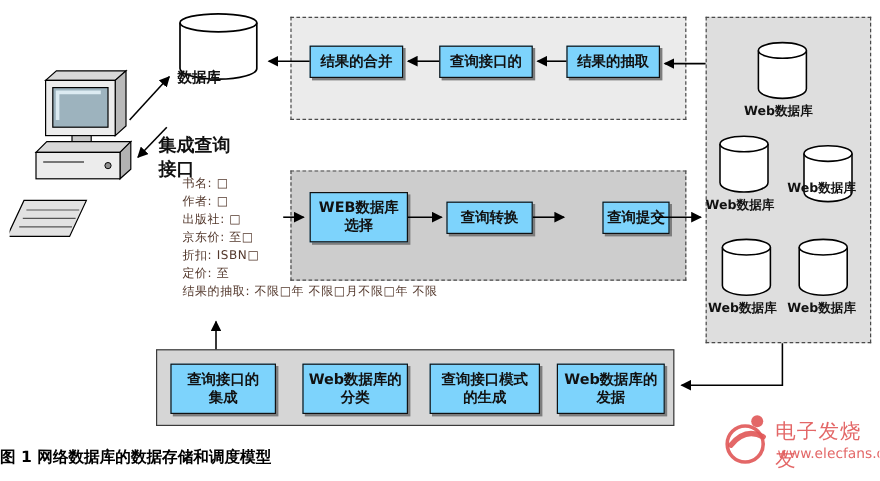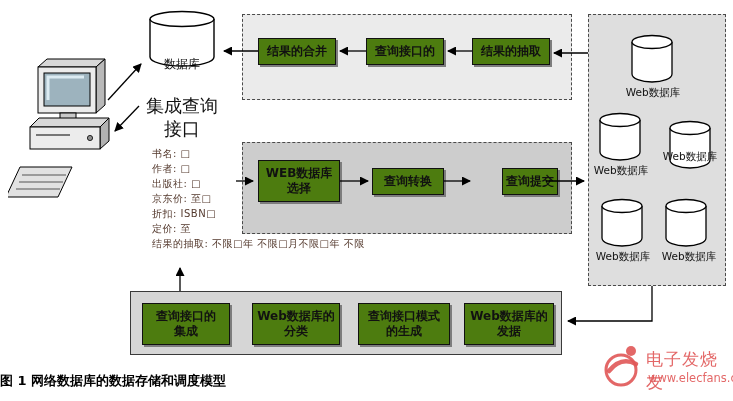--- a/index.html
+++ b/index.html
@@ -2,24 +2,24 @@
 <html><head>
 <meta charset="utf-8">
 <style>
   *{box-sizing:border-box;margin:0;padding:0}
   html,body{background:#ffffff}
   body{font-family:"DejaVu Sans","Liberation Sans",sans-serif;color:#111}
   .stage{position:relative;width:733px;height:401px;background:#fff;overflow:hidden;margin:0 auto}
   .region{position:absolute;z-index:1}
   .dashed{border:1.5px dashed #4a4a4a}
   .solid{border:1px solid #3a3a3a}
-  .wbox{position:absolute;z-index:2;background:#4d7c0f;border:1px solid #111;
+  .wbox{position:absolute;z-index:2;background:#7dd3fc;border:1px solid #111;
         box-shadow:2px 2px 0 #7d7d7d;display:flex;align-items:center;justify-content:center;
         text-align:center;font-size:12px;font-weight:bold;line-height:1.25;white-space:pre-line}
-  .lbl{position:absolute;z-index:2;font-weight:normal;text-align:center;white-space:pre-line}
+  .lbl{position:absolute;z-index:2;font-weight:bold;white-space:pre-line}
   .cyl{position:absolute;z-index:2;line-height:0}
   .form{position:absolute;z-index:2;left:152px;top:146px;width:330px;
         font-size:10px;line-height:15px;color:#53382c;letter-spacing:.5px}
   .arrows{position:absolute;left:0;top:0;z-index:3;pointer-events:none}
   .caption{position:absolute;z-index:2;left:0;top:372px;width:733px;
            font-size:13px;font-weight:bold;color:#000}
   .wm{position:absolute;z-index:4;color:rgba(224,86,86,.9)}
   .wm-name{left:646px;top:348px;font-size:17px;font-weight:normal;letter-spacing:1px}
   .wm-site{left:648px;top:371px;font-size:11.5px}
   .wm-logo{left:600px;top:341px;line-height:0}
@@ -54,21 +54,21 @@
     </svg>
   </div>
 
   <div class="cyl" style="left:148px;top:10px">
     <svg width="68" height="58" viewBox="0 0 68 58">
       <path d="M2 9 v38 a32 9 0 0 0 64 0 v-38" fill="#fff" stroke="#000" stroke-width="1.4"></path>
       <ellipse cx="34" cy="9" rx="32" ry="7.5" fill="#fff" stroke="#000" stroke-width="1.4"></ellipse>
     </svg>
   </div>
   <div class="lbl" style="left:148px;top:56px;width:68px;font-size:12px">数据库</div>
-  <div class="lbl" style="left:132px;top:94px;width:100px;font-size:18px;line-height:1.3">集成查询
+  <div class="lbl" style="left:132px;top:112px;width:100px;font-size:15px;line-height:1.3">集成查询
 接口</div>
 
   <div class="form">
     <div>书名: □</div>
     <div>作者: □</div>
     <div>出版社: □</div>
     <div>京东价: 至□</div>
     <div>折扣: ISBN□</div>
     <div>定价: 至</div>
     <div>结果的抽取: 不限□年 不限□月不限□年 不限</div>

